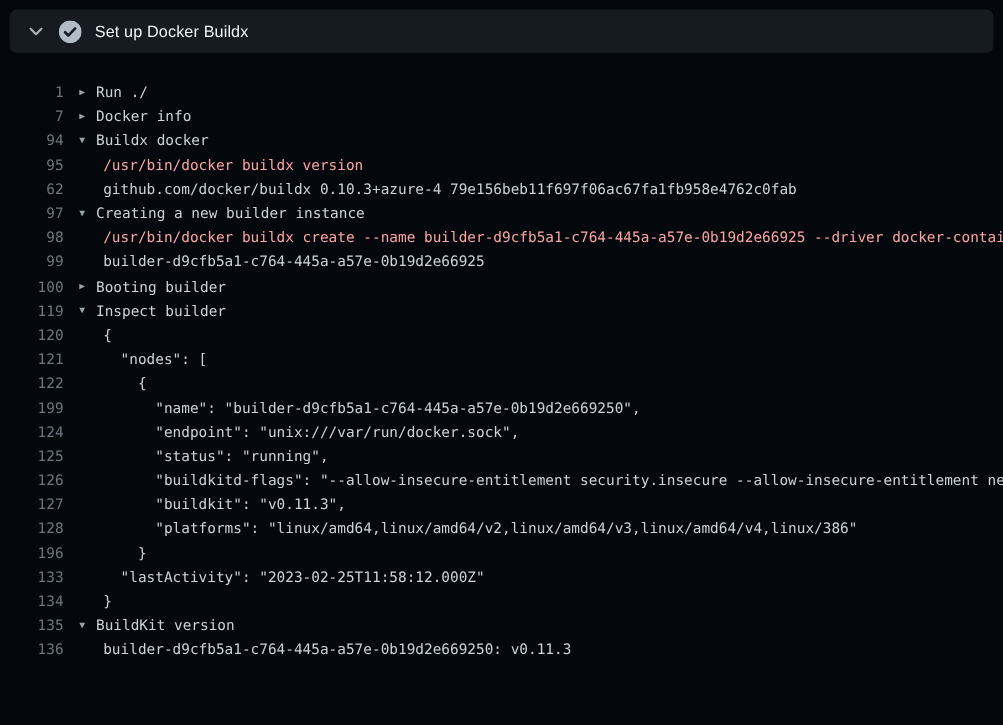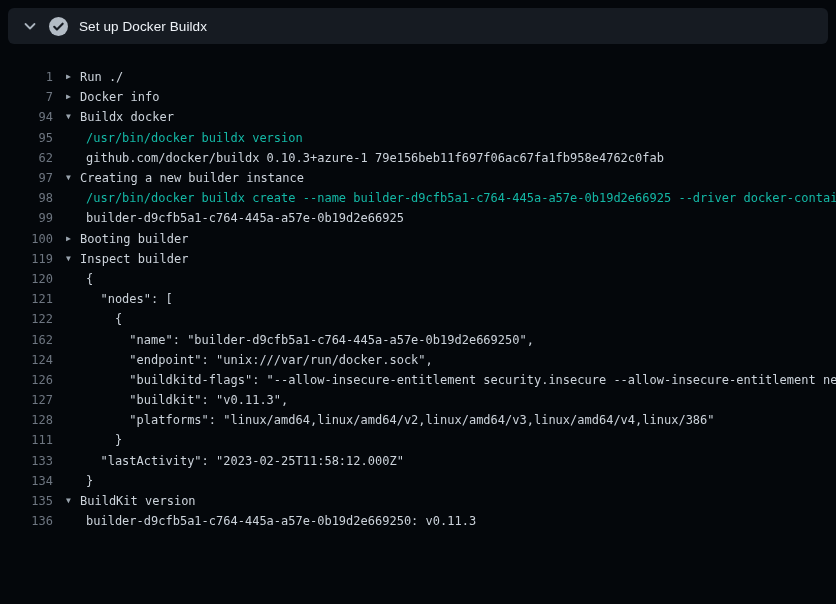--- a/index.html
+++ b/index.html
@@ -48,21 +48,21 @@
   }
   .arrow {
     flex: 0 0 14px;
     margin-left: 13px;
     font-size: 8px;
     line-height: 1;
     color: #9aa4ae;
   }
   .txt { color: #ccd3db; }
   .row.command .txt, .row.output .txt { margin-left: 33px; }
-  .row.command .txt { color: #14b8a6; text-align: right; }
+  .row.command .txt { color: #fca5a5; text-align: right; }
 </style>
 </head>
 <body>
 
 <div class="step-header">
   <span class="chev">
     <svg width="16" height="16" viewBox="0 0 16 16">
       <path d="M3.5 6l4.5 4.5L12.5 6" stroke="#aab4be" stroke-width="1.8" fill="none" stroke-linecap="round" stroke-linejoin="round"></path>
     </svg>
   </span>
@@ -73,32 +73,33 @@
     </svg>
   </span>
   <span class="step-title">Set up Docker Buildx</span>
 </div>
 
 <div class="log">
     <div class="row group-collapsed grp"><span class="num">1</span><span class="arrow">▶</span><span class="txt">Run ./</span></div>
     <div class="row group-collapsed grp"><span class="num">7</span><span class="arrow">▶</span><span class="txt">Docker info</span></div>
     <div class="row group-expanded grp"><span class="num">94</span><span class="arrow">▼</span><span class="txt">Buildx docker</span></div>
     <div class="row command"><span class="num">95</span><span class="txt">/usr/bin/docker buildx version</span></div>
-    <div class="row output"><span class="num">62</span><span class="txt">github.com/docker/buildx 0.10.3+azure-1 79e156beb11f697f06ac67fa1fb958e4762c0fab</span></div>
+    <div class="row output"><span class="num">62</span><span class="txt">github.com/docker/buildx 0.10.3+azure-4 79e156beb11f697f06ac67fa1fb958e4762c0fab</span></div>
     <div class="row group-expanded grp"><span class="num">97</span><span class="arrow">▼</span><span class="txt">Creating a new builder instance</span></div>
     <div class="row command"><span class="num">98</span><span class="txt">/usr/bin/docker buildx create --name builder-d9cfb5a1-c764-445a-a57e-0b19d2e66925 --driver docker-container</span></div>
     <div class="row output"><span class="num">99</span><span class="txt">builder-d9cfb5a1-c764-445a-a57e-0b19d2e66925</span></div>
     <div class="row group-collapsed grp"><span class="num">100</span><span class="arrow">▶</span><span class="txt">Booting builder</span></div>
     <div class="row group-expanded grp"><span class="num">119</span><span class="arrow">▼</span><span class="txt">Inspect builder</span></div>
     <div class="row output"><span class="num">120</span><span class="txt">{</span></div>
     <div class="row output"><span class="num">121</span><span class="txt">  "nodes": [</span></div>
     <div class="row output"><span class="num">122</span><span class="txt">    {</span></div>
-    <div class="row output"><span class="num">162</span><span class="txt">      "name": "builder-d9cfb5a1-c764-445a-a57e-0b19d2e669250",</span></div>
+    <div class="row output"><span class="num">199</span><span class="txt">      "name": "builder-d9cfb5a1-c764-445a-a57e-0b19d2e669250",</span></div>
     <div class="row output"><span class="num">124</span><span class="txt">      "endpoint": "unix:///var/run/docker.sock",</span></div>
+    <div class="row output"><span class="num">125</span><span class="txt">      "status": "running",</span></div>
     <div class="row output"><span class="num">126</span><span class="txt">      "buildkitd-flags": "--allow-insecure-entitlement security.insecure --allow-insecure-entitlement network.host",</span></div>
     <div class="row output"><span class="num">127</span><span class="txt">      "buildkit": "v0.11.3",</span></div>
     <div class="row output"><span class="num">128</span><span class="txt">      "platforms": "linux/amd64,linux/amd64/v2,linux/amd64/v3,linux/amd64/v4,linux/386"</span></div>
-    <div class="row output"><span class="num">111</span><span class="txt">    }</span></div>
+    <div class="row output"><span class="num">196</span><span class="txt">    }</span></div>
     <div class="row output"><span class="num">133</span><span class="txt">  "lastActivity": "2023-02-25T11:58:12.000Z"</span></div>
     <div class="row output"><span class="num">134</span><span class="txt">}</span></div>
     <div class="row group-expanded grp"><span class="num">135</span><span class="arrow">▼</span><span class="txt">BuildKit version</span></div>
     <div class="row output"><span class="num">136</span><span class="txt">builder-d9cfb5a1-c764-445a-a57e-0b19d2e669250: v0.11.3</span></div>
   </div>
 
 </body></html>

